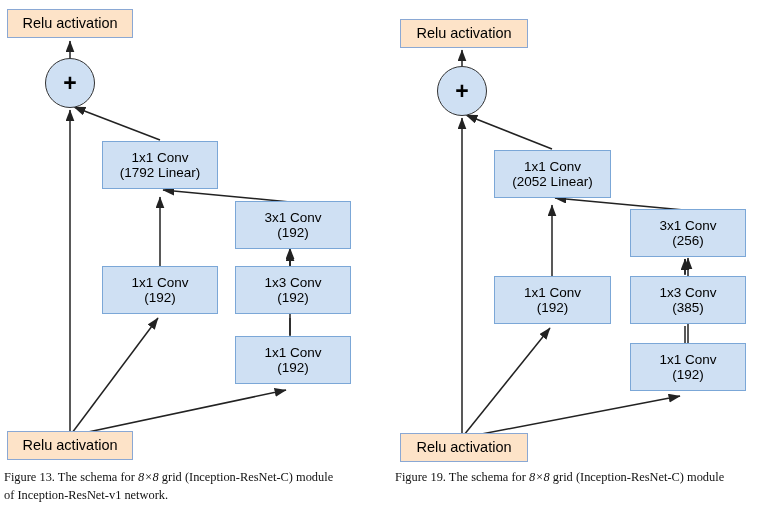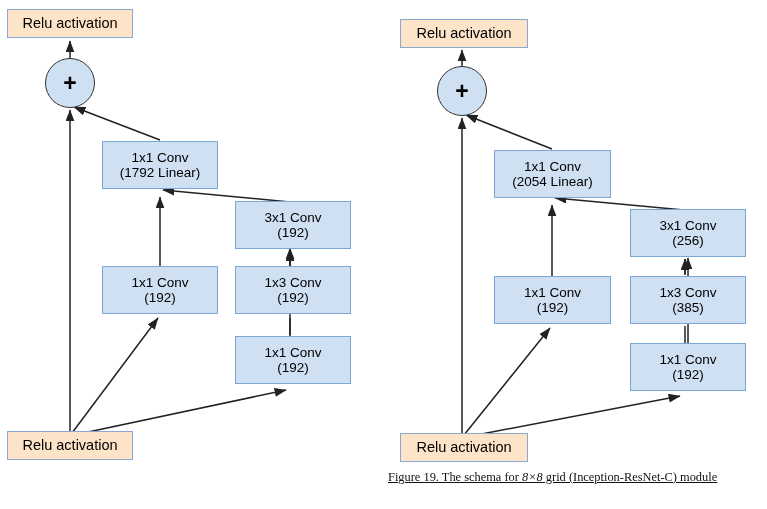--- a/index.html
+++ b/index.html
@@ -84,20 +84,26 @@
 
     <div class="node conv" style="left:235px;top:336px;width:116px;height:48px;">
       <span class="l1">1x1 Conv</span>
       <span class="l2">(192)</span>
     </div>
 
     <div class="node relu" style="left:7px;top:431px;width:126px;height:29px;">
       <span class="l1">Relu activation</span>
     </div>
 
+    <div class="caption" style="left:4px;top:469px;width:372px;">
+      <span class="ln">
+        <span>Figure 13. The schema for </span><span class="it">8×8</span><span> grid (Inception-ResNet-C) module</span>
+      </span>
+      <span class="ln">of Inception-ResNet-v1 network.</span>
+    </div>
   </div>
 
   <div class="panel" id="panel-right">
 
     <svg class="svg-layer" viewBox="0 0 383 509">
       <defs>
         <marker id="ahR" markerWidth="9" markerHeight="9" refX="7.6" refY="3" orient="auto">
           <path d="M0,0 L8,3 L0,6 z" fill="#222"></path>
         </marker>
       </defs>
@@ -122,21 +128,21 @@
     <div class="node relu" style="left:16px;top:19px;width:128px;height:29px;">
       <span class="l1">Relu activation</span>
     </div>
 
     <div class="plus" style="left:53px;top:66px;">
       <span>+</span>
     </div>
 
     <div class="node conv" style="left:110px;top:150px;width:117px;height:48px;">
       <span class="l1">1x1 Conv</span>
-      <span class="l2">(2054 Linear)</span>
+      <span class="l2">(2052 Linear)</span>
     </div>
 
     <div class="node conv" style="left:246px;top:209px;width:116px;height:48px;">
       <span class="l1">3x1 Conv</span>
       <span class="l2">(256)</span>
     </div>
 
     <div class="node conv" style="left:110px;top:276px;width:117px;height:48px;">
       <span class="l1">1x1 Conv</span>
       <span class="l2">(192)</span>
@@ -149,20 +155,20 @@
 
     <div class="node conv" style="left:246px;top:343px;width:116px;height:48px;">
       <span class="l1">1x1 Conv</span>
       <span class="l2">(192)</span>
     </div>
 
     <div class="node relu" style="left:16px;top:433px;width:128px;height:29px;">
       <span class="l1">Relu activation</span>
     </div>
 
-    <div class="caption" style="left:4px;top:469px;width:372px;text-decoration:underline;">
+    <div class="caption" style="left:11px;top:469px;width:372px;">
       <span class="ln">
         <span>Figure 19. The schema for </span><span class="it">8×8</span><span> grid (Inception-ResNet-C) module</span>
       </span>
     </div>
   </div>
 
 </div>
 
 </body></html>

